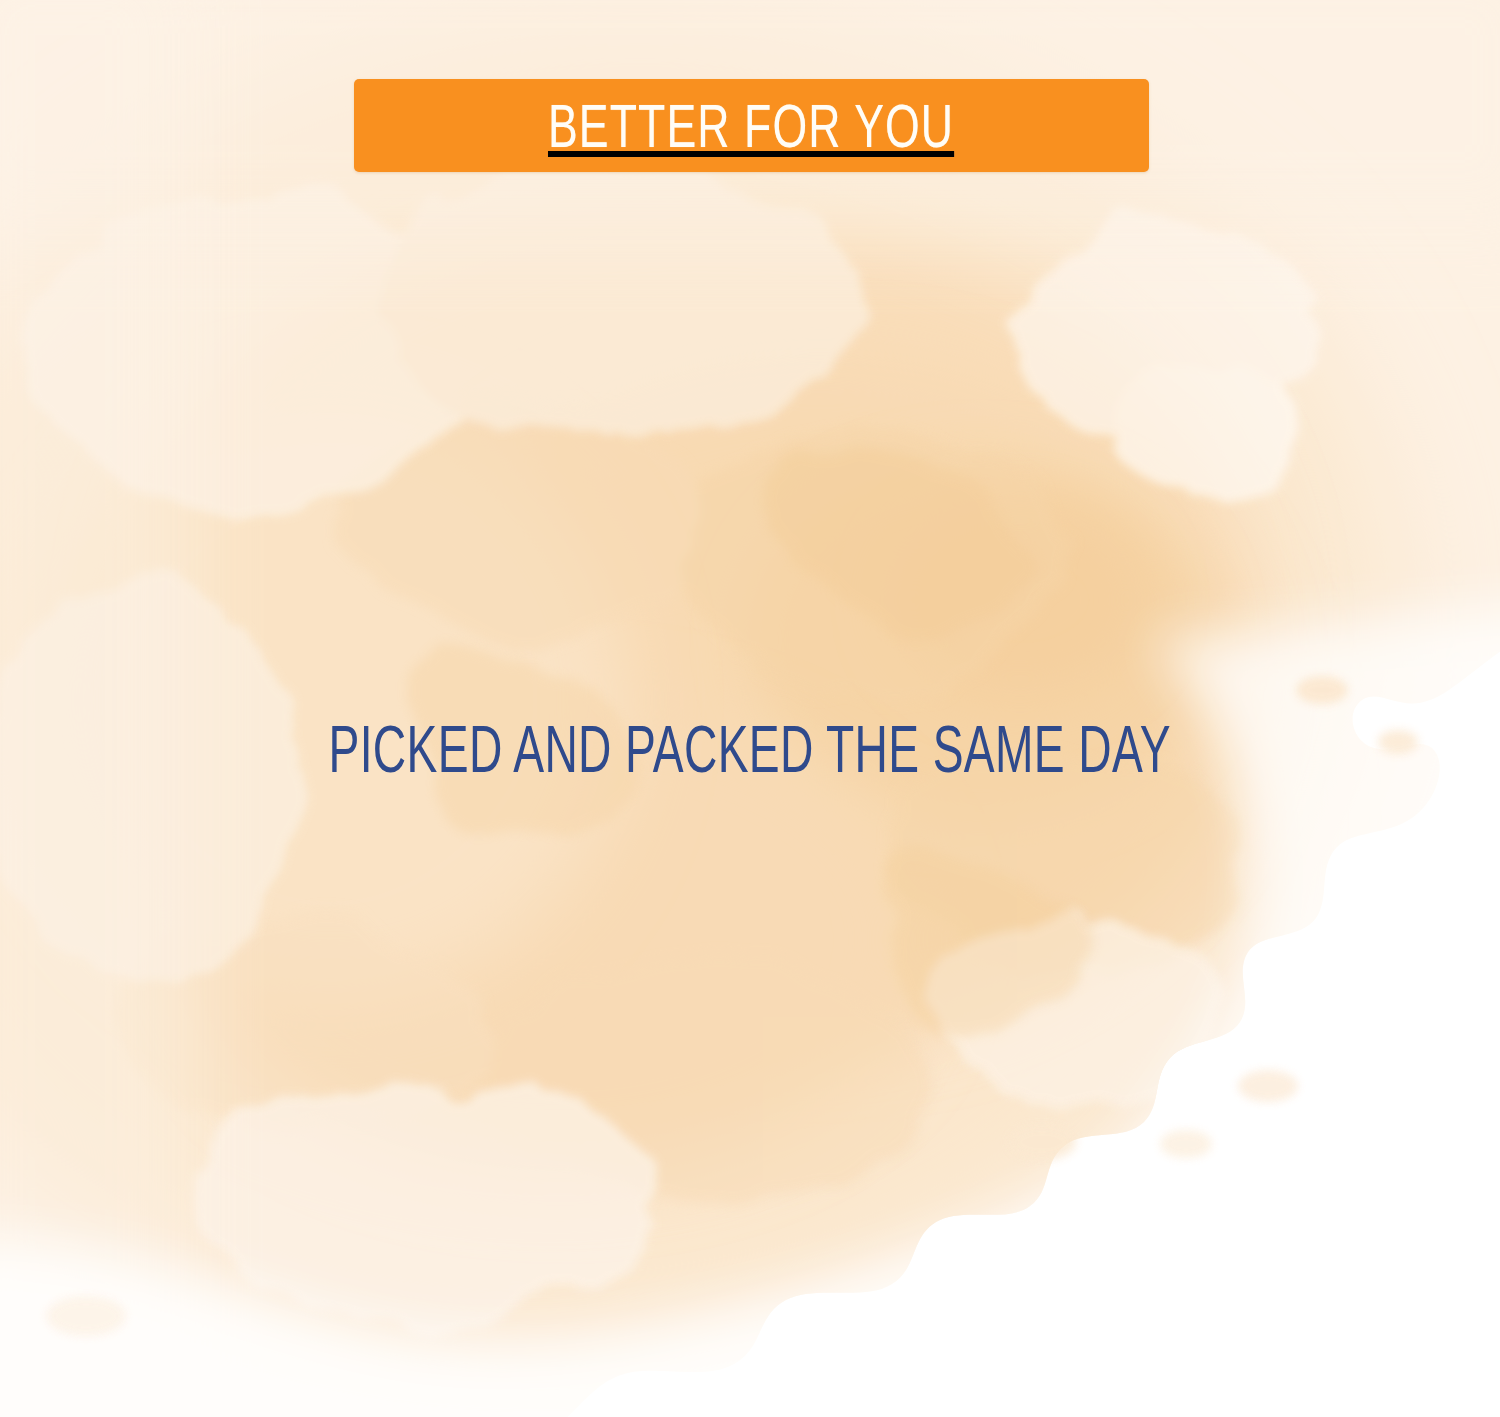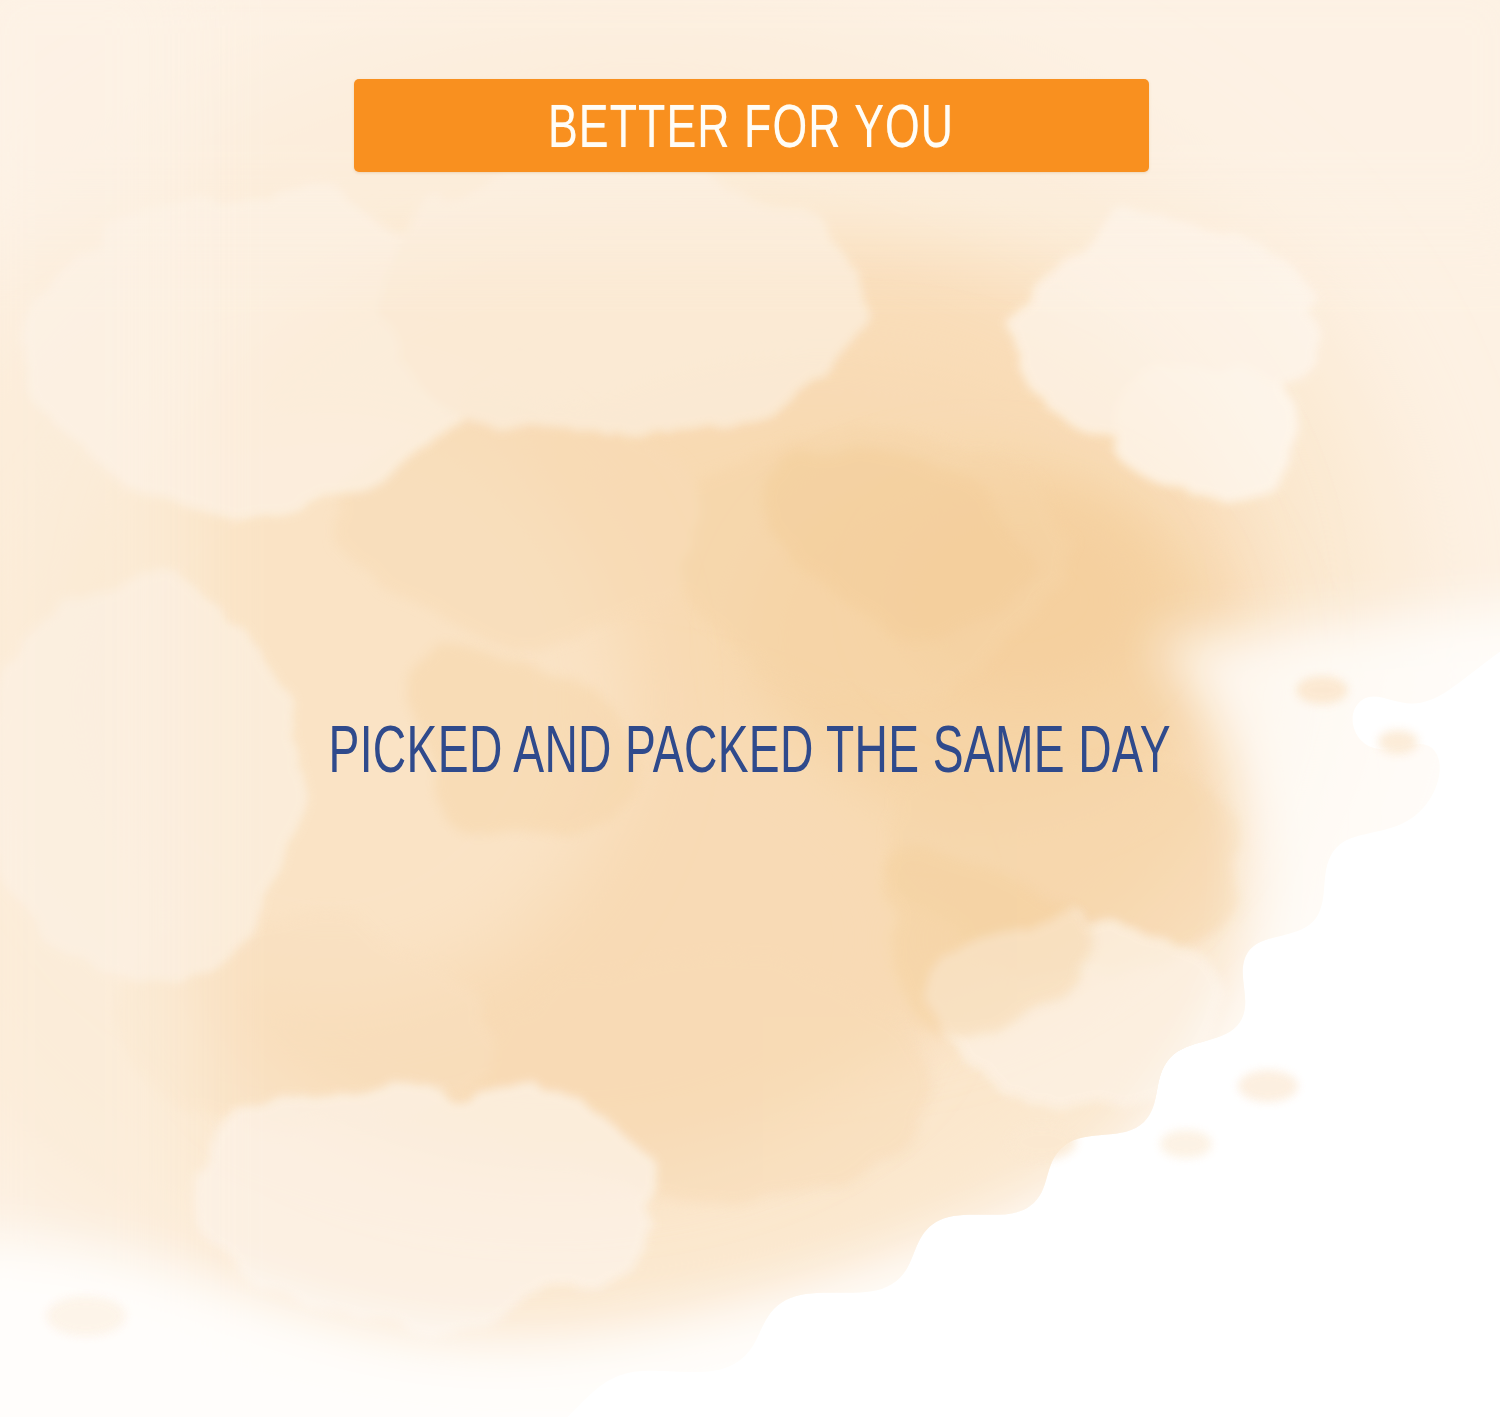--- a/index.html
+++ b/index.html
@@ -192,21 +192,21 @@
       <ellipse cx="1322" cy="690" rx="26" ry="14" fill="#fbe3c6"></ellipse>
       <ellipse cx="1268" cy="1086" rx="30" ry="16" fill="#fcead6"></ellipse>
       <ellipse cx="1186" cy="1144" rx="26" ry="14" fill="#fceedc"></ellipse>
       <ellipse cx="1042" cy="1142" rx="34" ry="18" fill="#fbe7ce"></ellipse>
       <ellipse cx="86" cy="1316" rx="40" ry="20" fill="#fdf1e3"></ellipse>
     </g>
 
     <rect x="0" y="0" width="1500" height="1417" fill="#ffffff" opacity="0.05"></rect>
   </svg>
 
-  <div id="banner" style="background:#f9901f;">
+  <div id="banner" style="background:#f9901f;text-decoration:underline;">
     <span id="banner-label">BETTER FOR YOU</span>
   </div>
 
   <div id="headline">
     <span id="headline-text">PICKED AND PACKED THE SAME DAY</span>
   </div>
 
 </div>
 
 </body></html>

